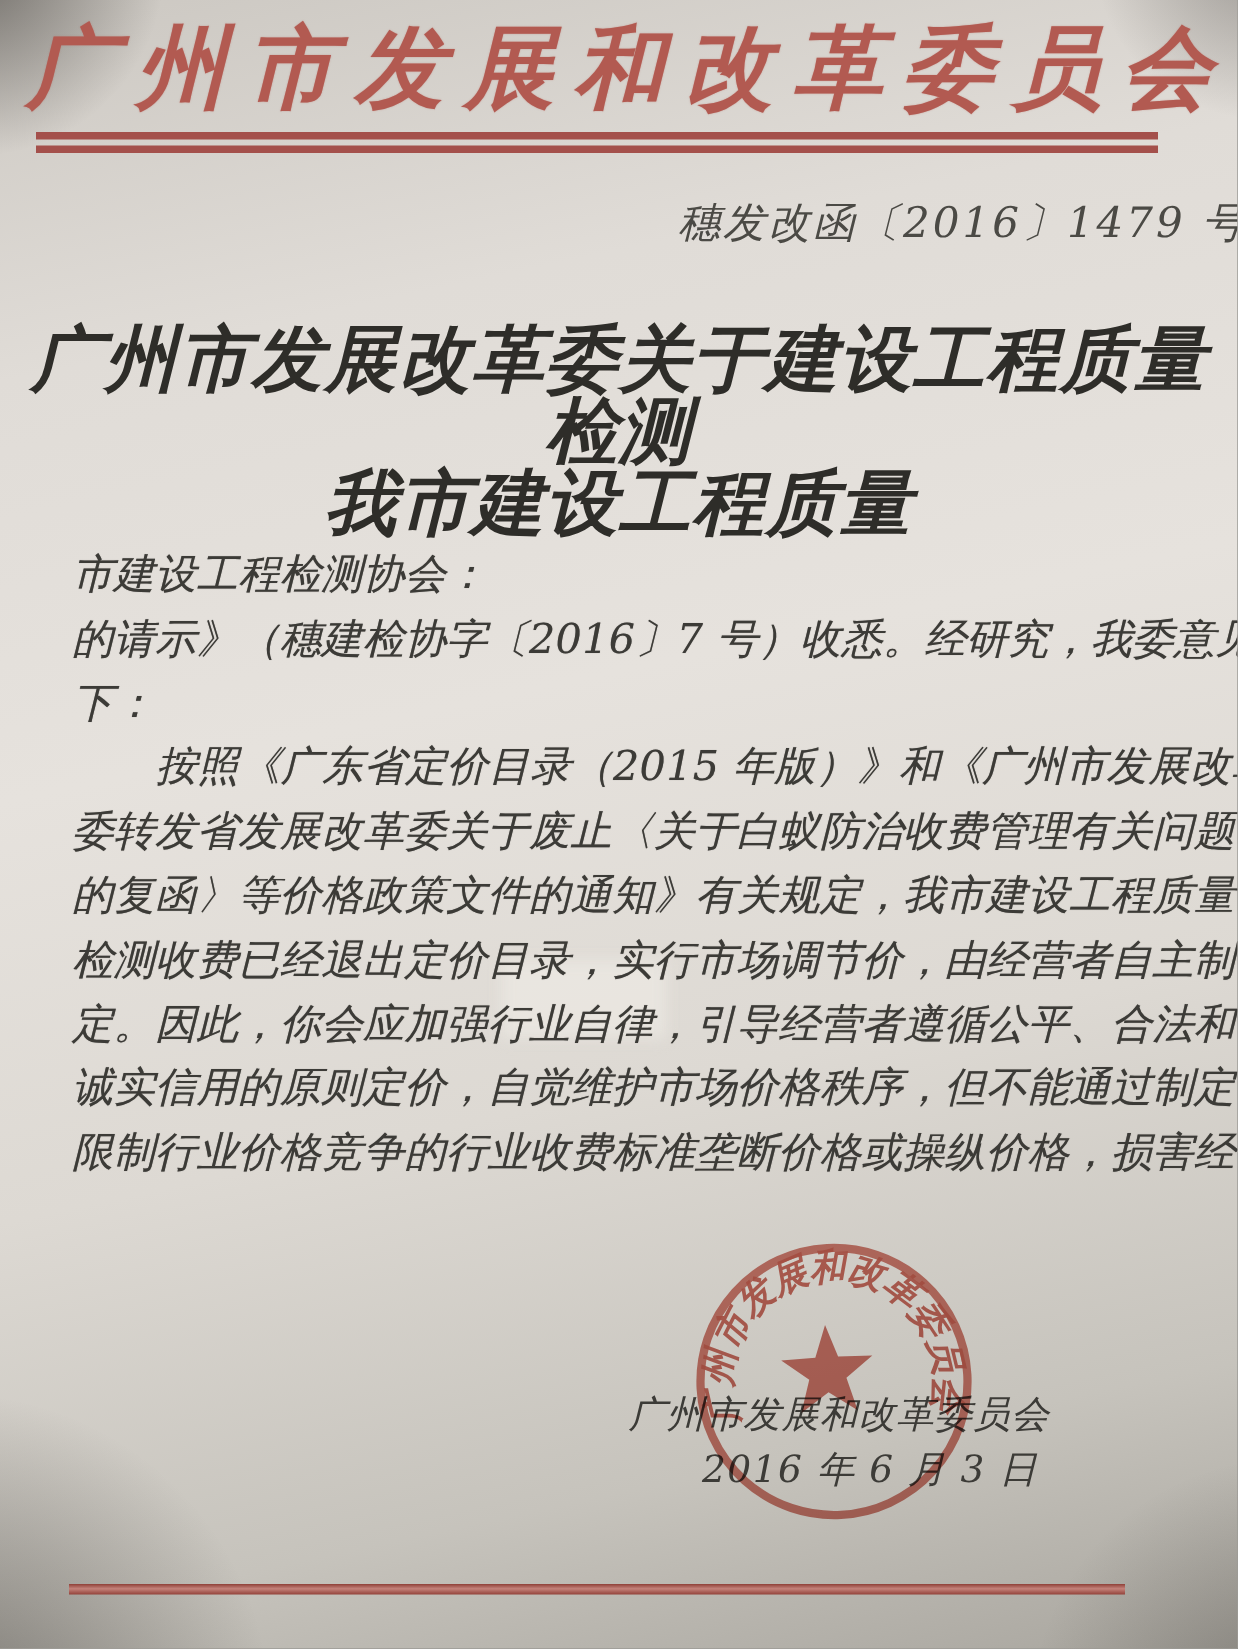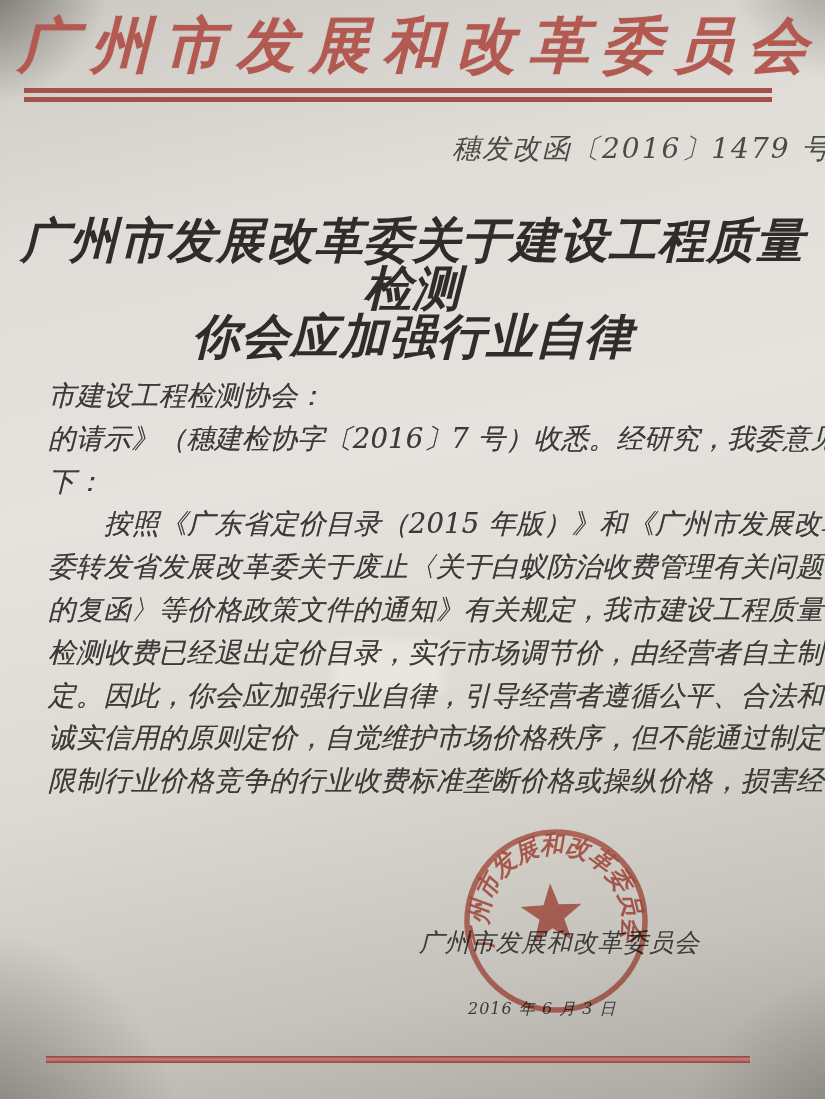--- a/index.html
+++ b/index.html
@@ -45,37 +45,36 @@
     text-align: center;
     font-size: 48px; font-weight: bold; color: #2e2d29;
     line-height: 48px; letter-spacing: 1px;
   }
   .body-block {
     position: absolute; top: 362px; left: 48px; right: 52px;
     font-size: 27.5px; color: #3c3b37;
     line-height: 42.8px;
     letter-spacing: 0.2px;
     text-shadow: 0 0 0.5px rgba(60,59,55,0.6);
-    margin-top: 12px;
   }
   .body-line { white-space: nowrap; }
   .body-line.indent { padding-left: 56px; }
   .smudge {
     position: absolute; left: 334px; top: 640px; width: 110px; height: 52px;
     background: rgba(238,235,229,0.65);
     filter: blur(5px);
   }
   .sig-org {
     position: absolute; top: 926px; left: 419px;
     font-size: 25px; color: #3c3b37; letter-spacing: 0.5px;
     white-space: nowrap;
   }
   .sig-date {
-    position: absolute; top: 999px; left: 468px;
-    font-size: 16px; color: #3c3b37; letter-spacing: 1px;
+    position: absolute; top: 963px; left: 468px;
+    font-size: 25px; color: #3c3b37; letter-spacing: 1px;
     white-space: nowrap;
   }
   .seal-svg {
     position: absolute; left: 0; top: 0;
     mix-blend-mode: multiply;
     opacity: 0.88;
   }
   .rule-bottom {
     position: absolute; top: 1056px; left: 46px; width: 704px; height: 7px;
     background: linear-gradient(to bottom, #8f4038, #c4827a 45%, #93423a);
@@ -88,21 +87,21 @@
 
   <div class="agency-header">广州市发展和改革委员会</div>
 
   <div class="rule-top-a"></div>
   <div class="rule-top-b"></div>
 
   <div class="doc-number">穗发改函〔2016〕1479 号</div>
 
   <div class="title-block">
     <div>广州市发展改革委关于建设工程质量检测</div>
-    <div>你会应加强行业自律</div>
+    <div>我市建设工程质量</div>
   </div>
 
   <div class="smudge"></div>
 
   <div class="body-block">
     <div class="body-line">市建设工程检测协会：</div>
     <div class="body-line">的请示》（穗建检协字〔2016〕7 号）收悉。经研究，我委意见如</div>
     <div class="body-line">下：</div>
     <div class="body-line indent">按照《广东省定价目录（2015 年版）》和《广州市发展改革</div>
     <div class="body-line">委转发省发展改革委关于废止〈关于白蚁防治收费管理有关问题</div>

